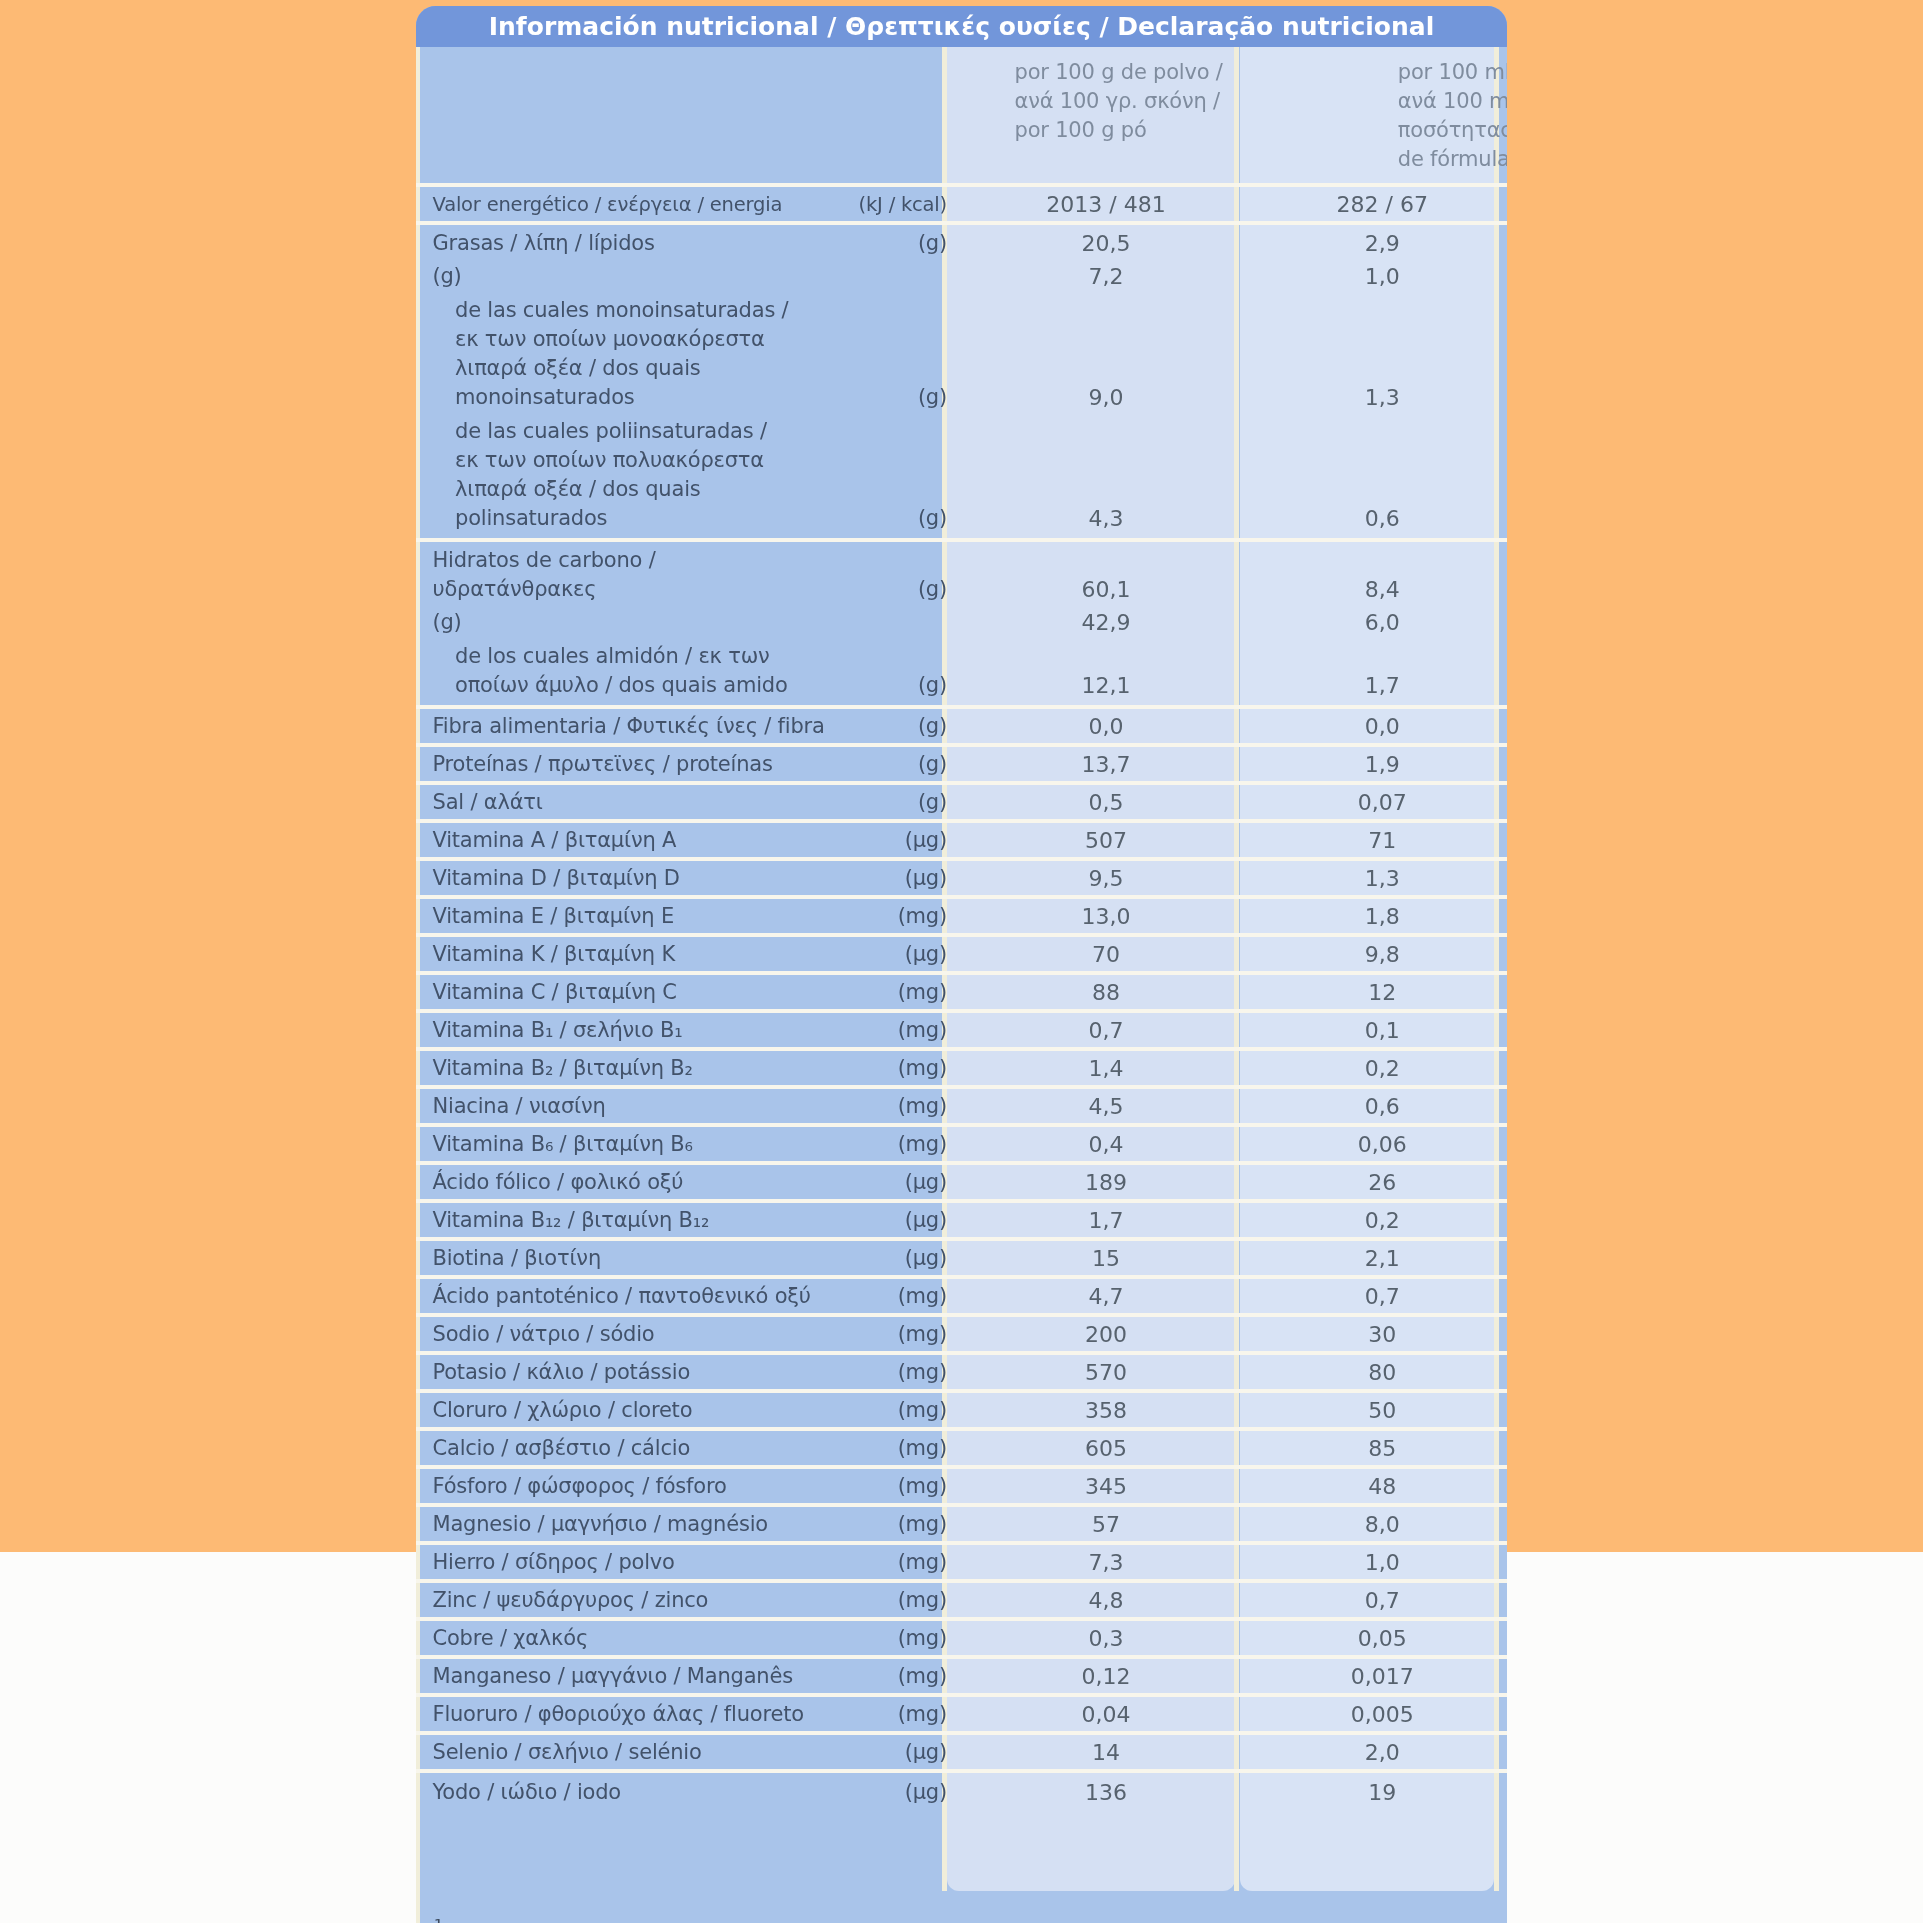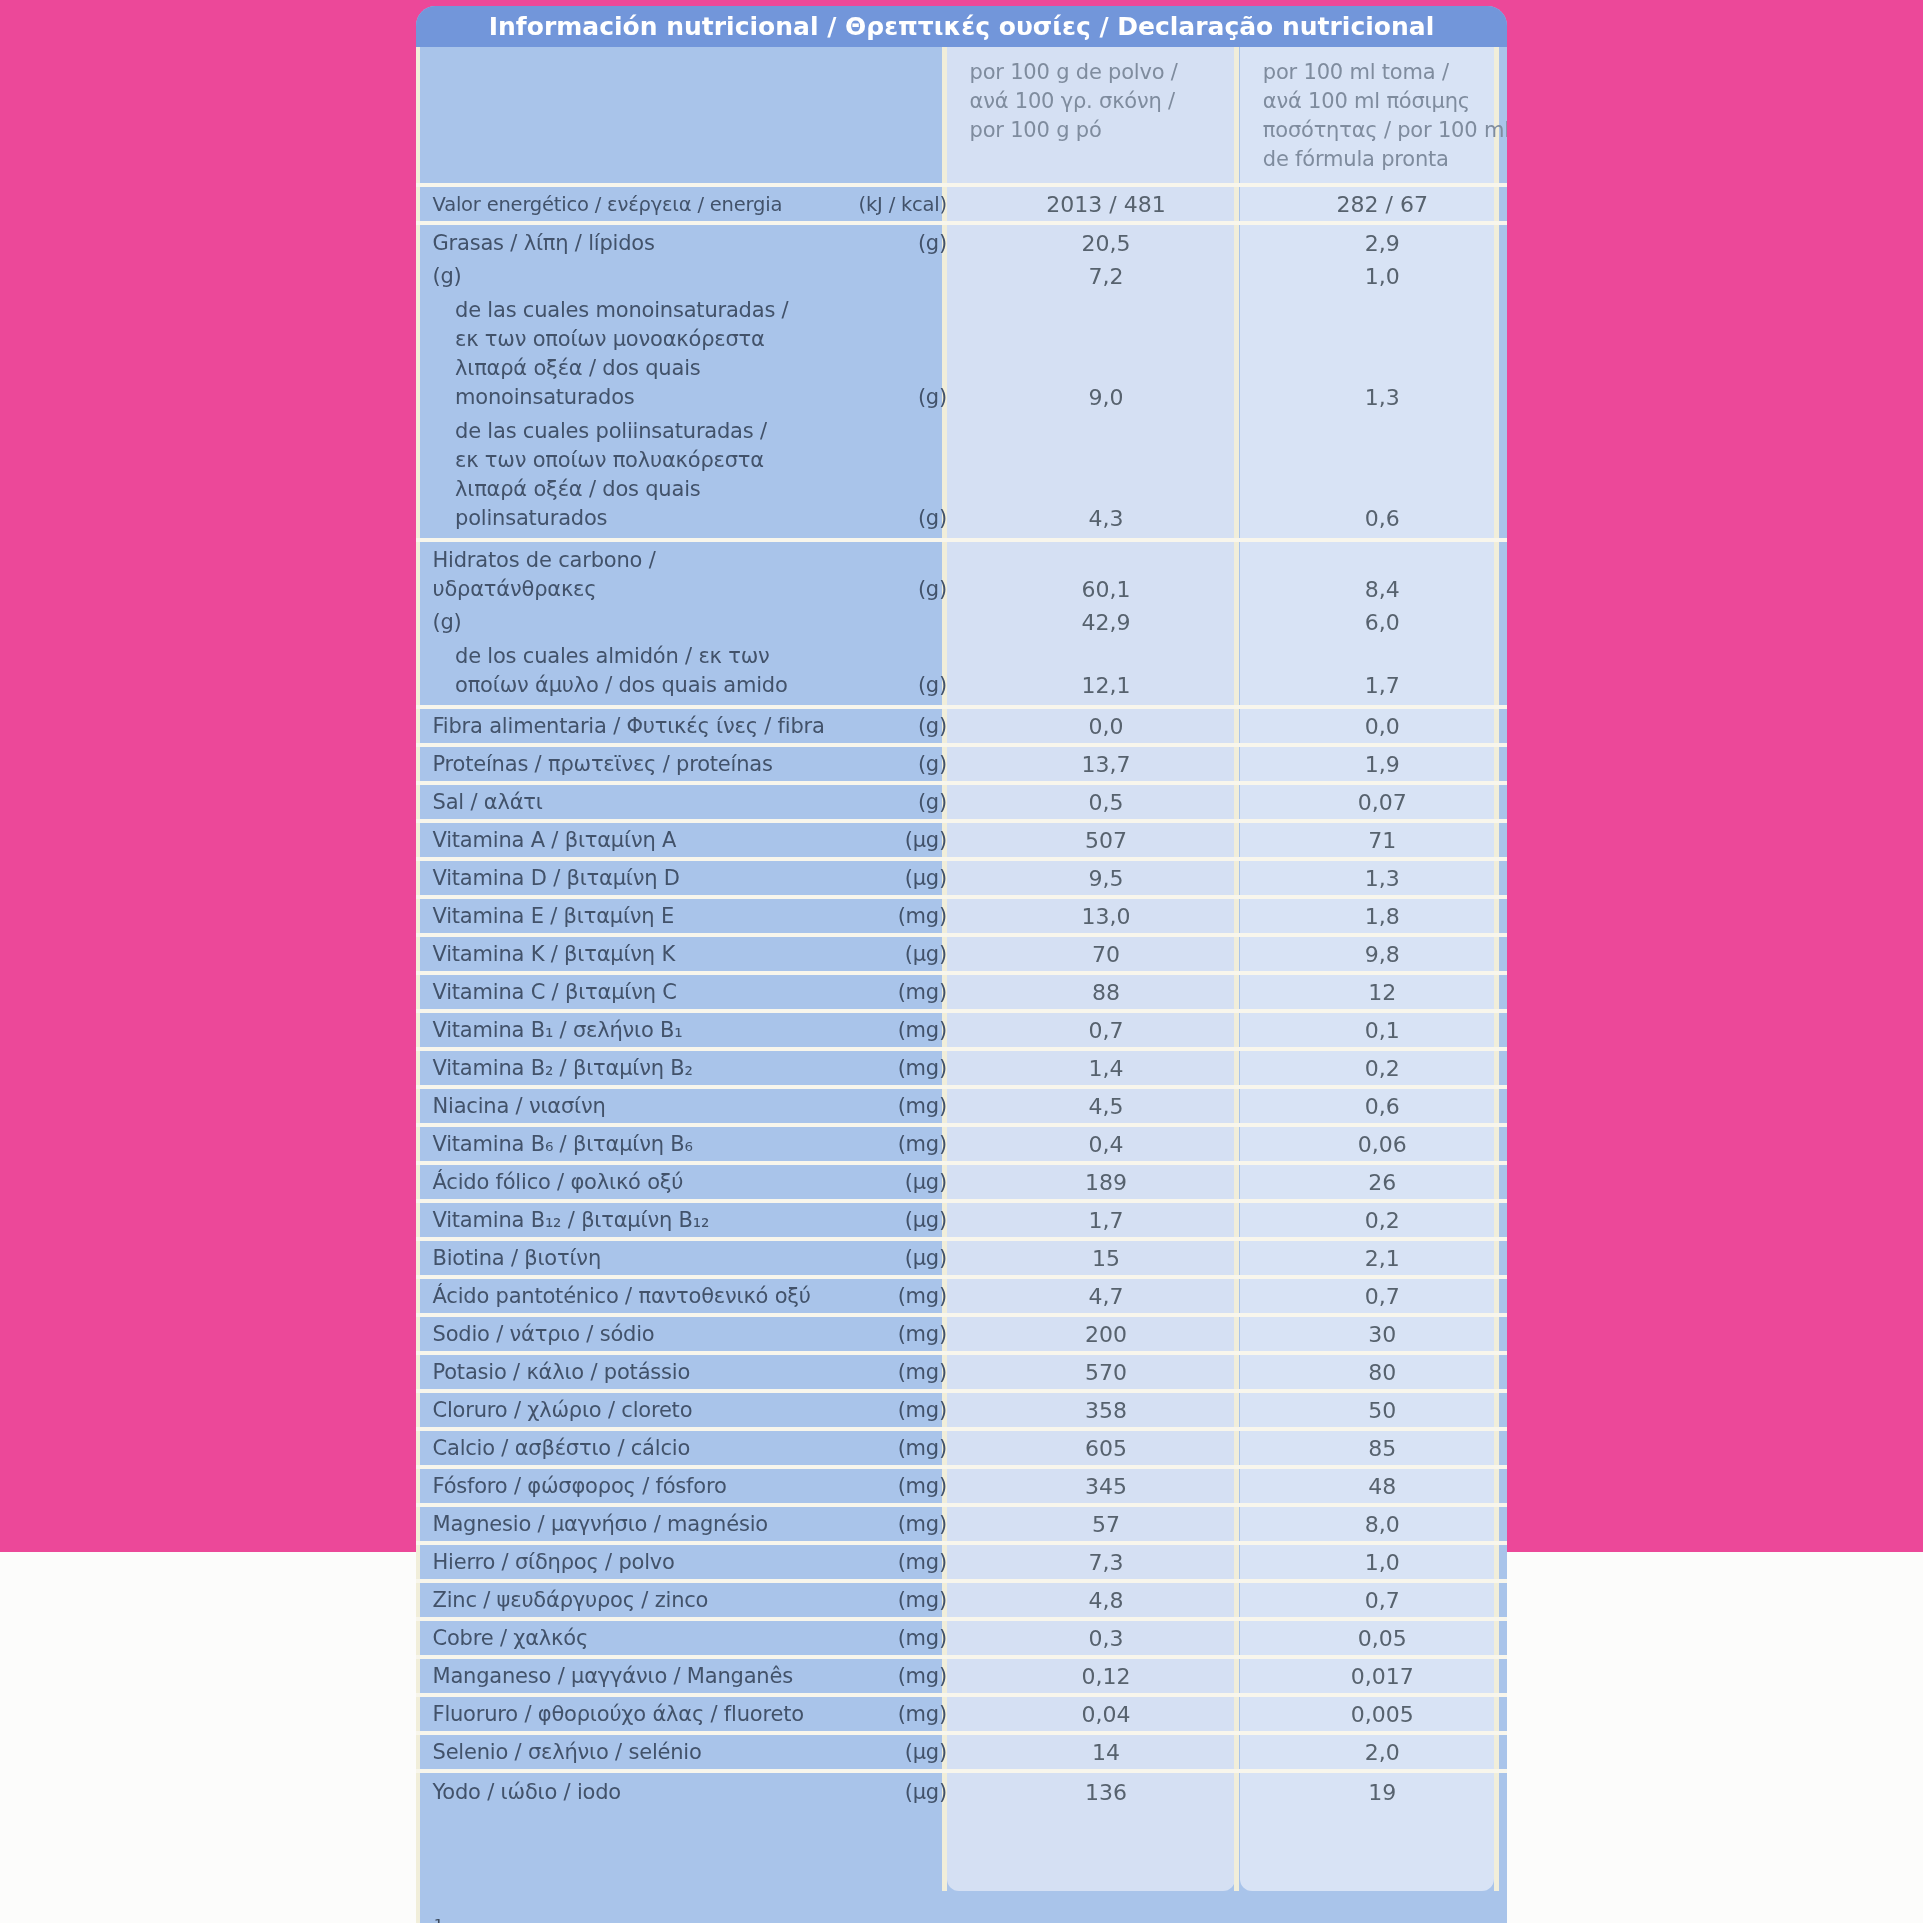--- a/index.html
+++ b/index.html
@@ -8,35 +8,35 @@
     --stripe1:#d5e0f3;
     --stripe2:#d8e3f5;
     --line:#f8f6ec;
     --cream:#f1eeda;
     --ink:#42526a;
     --val:#57626e;
     --hdr:#7f8c9e;
   }
   html,body{margin:0;padding:0;width:1924px;height:1924px;overflow:hidden;background:#fcfcfb;
     font-family:"DejaVu Sans","Liberation Sans",sans-serif;}
-  .page{position:relative;width:1924px;height:1552px;background:#ec4899;}
+  .page{position:relative;width:1924px;height:1552px;background:#fdba74;}
   .panel{position:absolute;left:416px;top:6px;width:1091px;height:1918px;background:var(--panel);
     border-radius:19.5px 19.5px 0 0;overflow:hidden;}
   .bar{position:relative;z-index:2;height:41px;background:var(--bar);display:flex;align-items:center;
     justify-content:center;color:#ffffff;font-weight:bold;font-size:25px;}
   .stripe{position:absolute;top:41px;height:1844px;z-index:0;border-radius:0 0 12px 12px;}
   #s1{left:531px;width:288px;background:var(--stripe1);}
   #s2{left:824px;width:254px;background:var(--stripe2);}
   .vline{position:absolute;top:41px;height:1844px;width:4.5px;background:var(--cream);z-index:0;}
   #vl-left{left:0;width:3.8px;height:1877px;}
   #vl-a{left:526px;}
   #vl-b{left:818px;width:5.3px;}
   #vl-c{left:1078px;}
   .rows{position:relative;z-index:1;}
-  .colhdr{display:flex;height:140px;border-bottom:4.5px solid var(--line);box-sizing:border-box;color:var(--hdr);}
+  .colhdr{display:flex;height:140px;border-bottom:4.5px solid var(--line);box-sizing:border-box;color:var(--hdr);gap:45px;}
   .colhdr .spacer{width:531px;flex:none;}
   .colhdr .h1{width:288px;flex:none;padding:10.5px 0 0 22.5px;box-sizing:border-box;}
   .colhdr .hg{width:5.3px;flex:none;}
   .colhdr .h2{width:254px;flex:none;padding:10.5px 0 0 22.5px;box-sizing:border-box;}
   .hl{line-height:29px;font-size:21px;white-space:nowrap;letter-spacing:-0.2px;}
   .row{display:flex;align-items:center;height:38px;border-bottom:4.5px solid var(--line);box-sizing:border-box;}
   .group{border-bottom:4.5px solid var(--line);padding:1.5px 0 3px;box-sizing:border-box;}
   .sub{display:flex;align-items:flex-end;padding:2.3px 0;}
   .label{width:531px;flex:none;display:flex;align-items:flex-end;padding-left:16.5px;box-sizing:border-box;color:var(--ink);}
   .row .label{align-items:center;gap:37px;}

